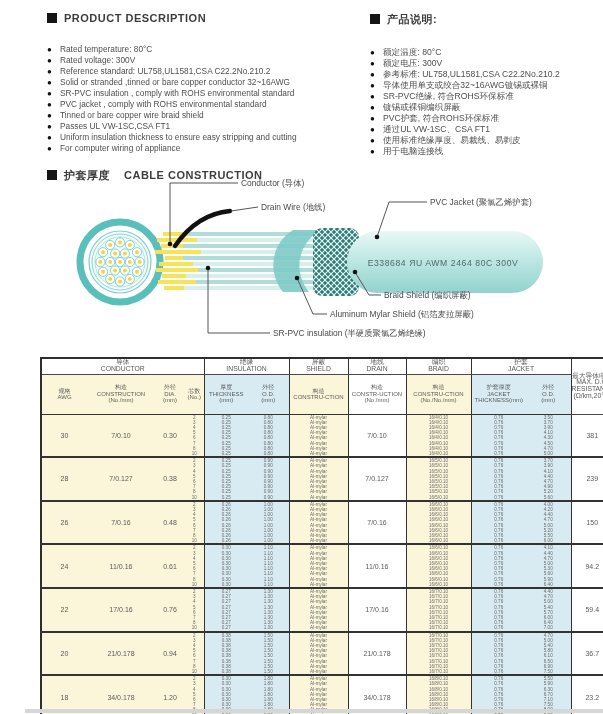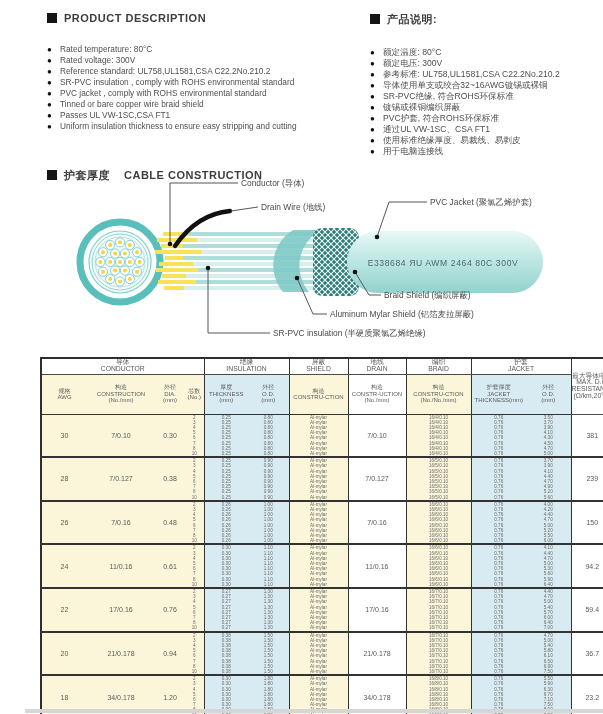--- a/index.html
+++ b/index.html
@@ -42,25 +42,27 @@
 <body>
 
 <div class="page">
 
   <section class="desc en">
     <h2><span class="sq"></span><span>PRODUCT DESCRIPTION</span></h2>
     <ul id="en-list">
         <li>Rated temperature: 80°C</li>
         <li>Rated voltage: 300V</li>
         <li>Reference standard: UL758,UL1581,CSA C22.2No.210.2</li>
+        <li>Solid or stranded ,tinned or bare copper conductor 32~16AWG</li>
         <li>SR-PVC insulation , comply with ROHS environmental standard</li>
         <li>PVC jacket , comply with ROHS environmental standard</li>
         <li>Tinned or bare copper wire braid shield</li>
         <li>Passes UL VW-1SC,CSA FT1</li>
         <li>Uniform insulation thickness to ensure easy stripping and cutting</li>
+        <li>For computer wiring of appliance</li>
       </ul>
   </section>
 
   <section class="desc cn">
     <h2><span class="sq"></span><span>产品说明:</span></h2>
     <ul id="cn-list">
         <li>额定温度: 80°C</li>
         <li>额定电压: 300V</li>
         <li>参考标准: UL758,UL1581,CSA C22.2No.210.2</li>
         <li>导体使用单支或绞合32~16AWG镀锡或裸铜</li>

